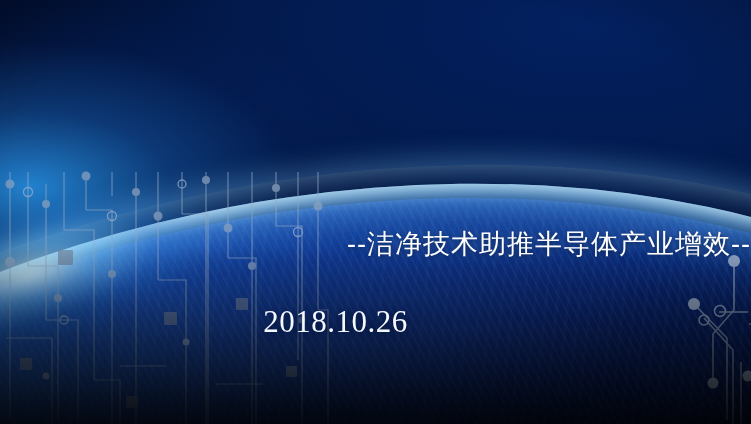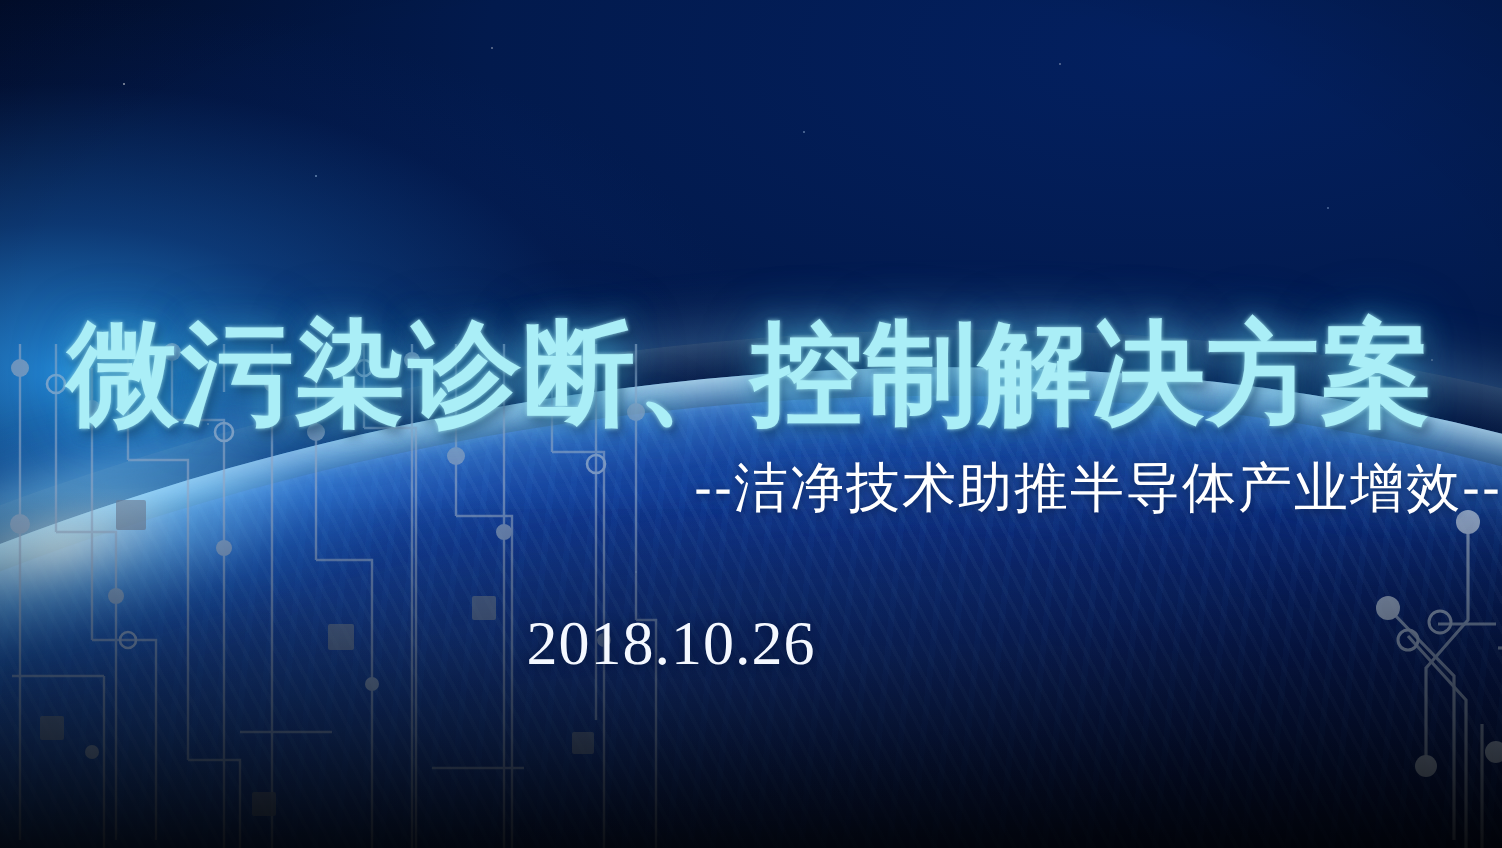--- a/index.html
+++ b/index.html
@@ -239,19 +239,18 @@
       <circle cx="147" cy="126" r="5.5"></circle>
     </g>
     <g fill="none" stroke="#a9bcd6" stroke-width="1.5">
       <circle cx="119" cy="61" r="5.5"></circle>
       <circle cx="103" cy="70" r="5"></circle>
     </g>
   </svg>
 
   <div class="layer vignette"></div>
 
-  <h1 class="title">微污染诊断、控制解决方案</h1>
 
   <div class="subtitle">--洁净技术助推半导体产业增效--</div>
 
   <div class="date">2018.10.26</div>
 
 </div>
 
 </body></html>

